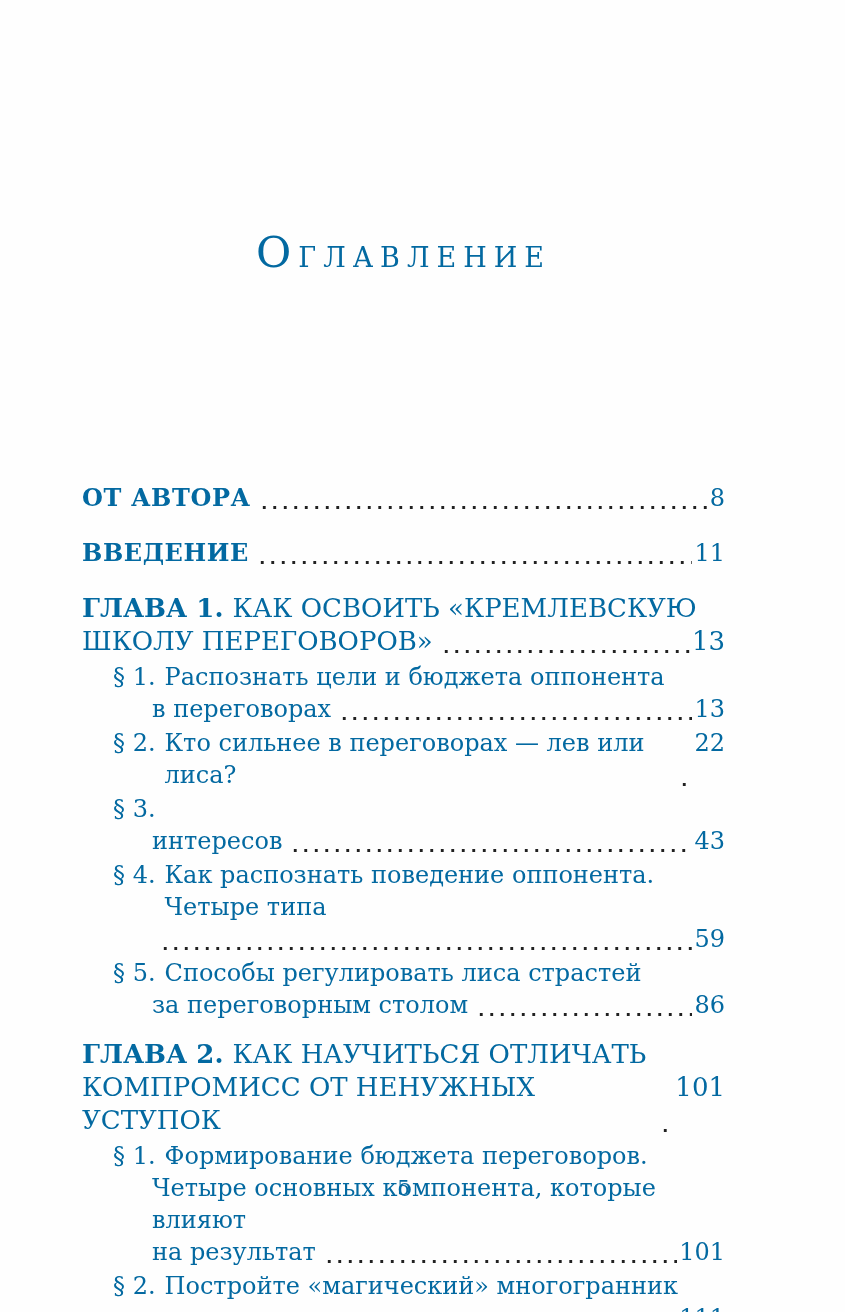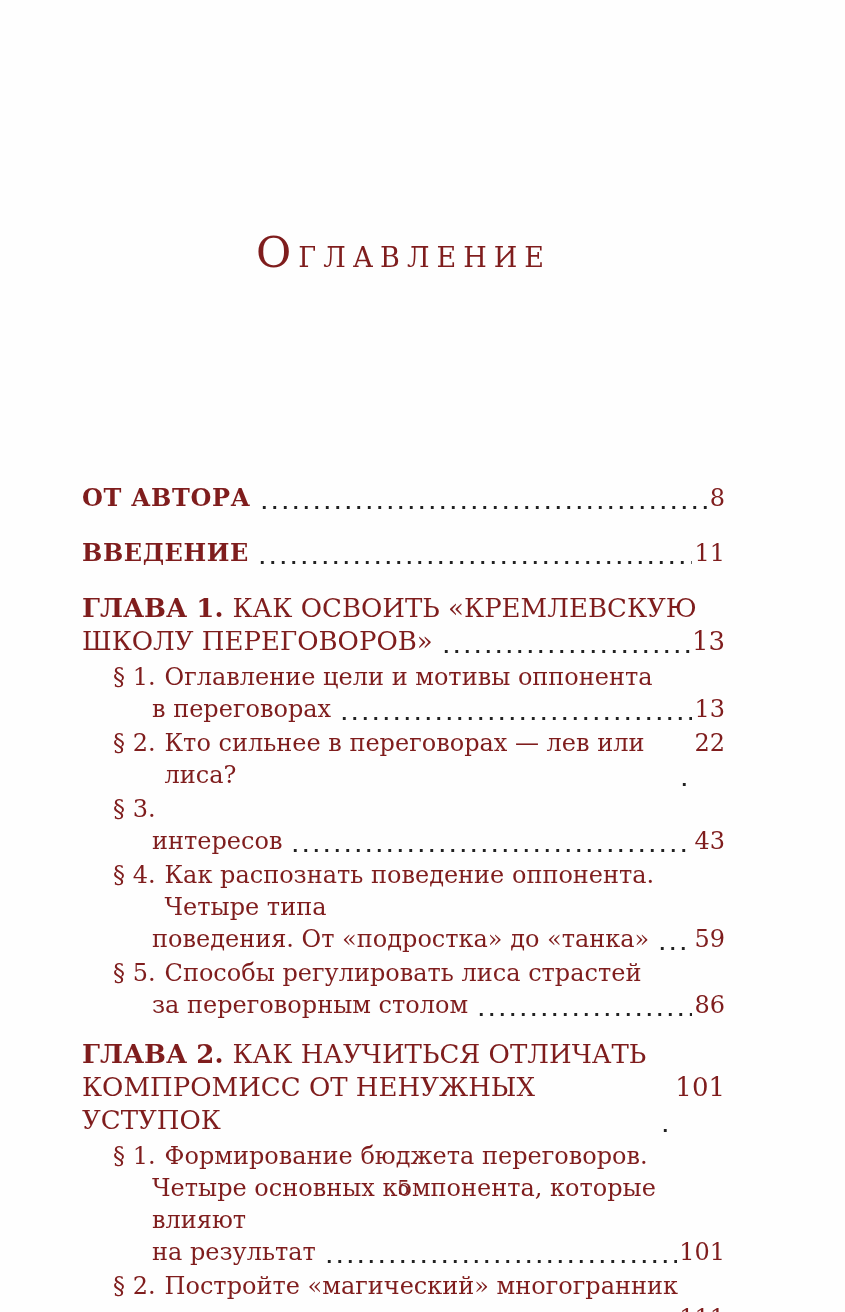--- a/index.html
+++ b/index.html
@@ -7,21 +7,21 @@
     padding: 0;
     background: #ffffff;
   }
   .page {
     position: relative;
     width: 845px;
     height: 1312px;
     background: #fefefe;
     overflow: hidden;
     font-family: "DejaVu Serif", "Liberation Serif", serif;
-    color: #7f1d1d;
+    color: #0369a1;
   }
   .content {
     position: absolute;
     left: 82px;
     top: 0;
     width: 643px;
   }
   
   .title {
     margin-top: 228px;
@@ -125,21 +125,21 @@
           </div>
           <div class="row">
             <span class="text">ШКОЛУ ПЕРЕГОВОРОВ»</span>
             <span class="leader"></span>
             <span class="pagenum">13</span>
           </div>
         </div>
         <div class="entry section">
           <div class="row">
             <span class="marker">§ 1.</span>
-            <span class="text">Оглавление цели и мотивы оппонента</span>
+            <span class="text">Распознать цели и бюджета оппонента</span>
           </div>
           <div class="row wrap">
             <span class="text">в переговорах</span>
             <span class="leader"></span>
             <span class="pagenum">13</span>
           </div>
         </div>
         <div class="entry section">
           <div class="row">
             <span class="marker">§ 2.</span>
@@ -157,21 +157,20 @@
             <span class="leader"></span>
             <span class="pagenum">43</span>
           </div>
         </div>
         <div class="entry section">
           <div class="row">
             <span class="marker">§ 4.</span>
             <span class="text">Как распознать поведение оппонента. Четыре типа</span>
           </div>
           <div class="row wrap">
-            <span class="text">поведения. От «подростка» до «танка»</span>
             <span class="leader"></span>
             <span class="pagenum">59</span>
           </div>
         </div>
         <div class="entry section">
           <div class="row">
             <span class="marker">§ 5.</span>
             <span class="text">Способы регулировать лиса страстей</span>
           </div>
           <div class="row wrap">

